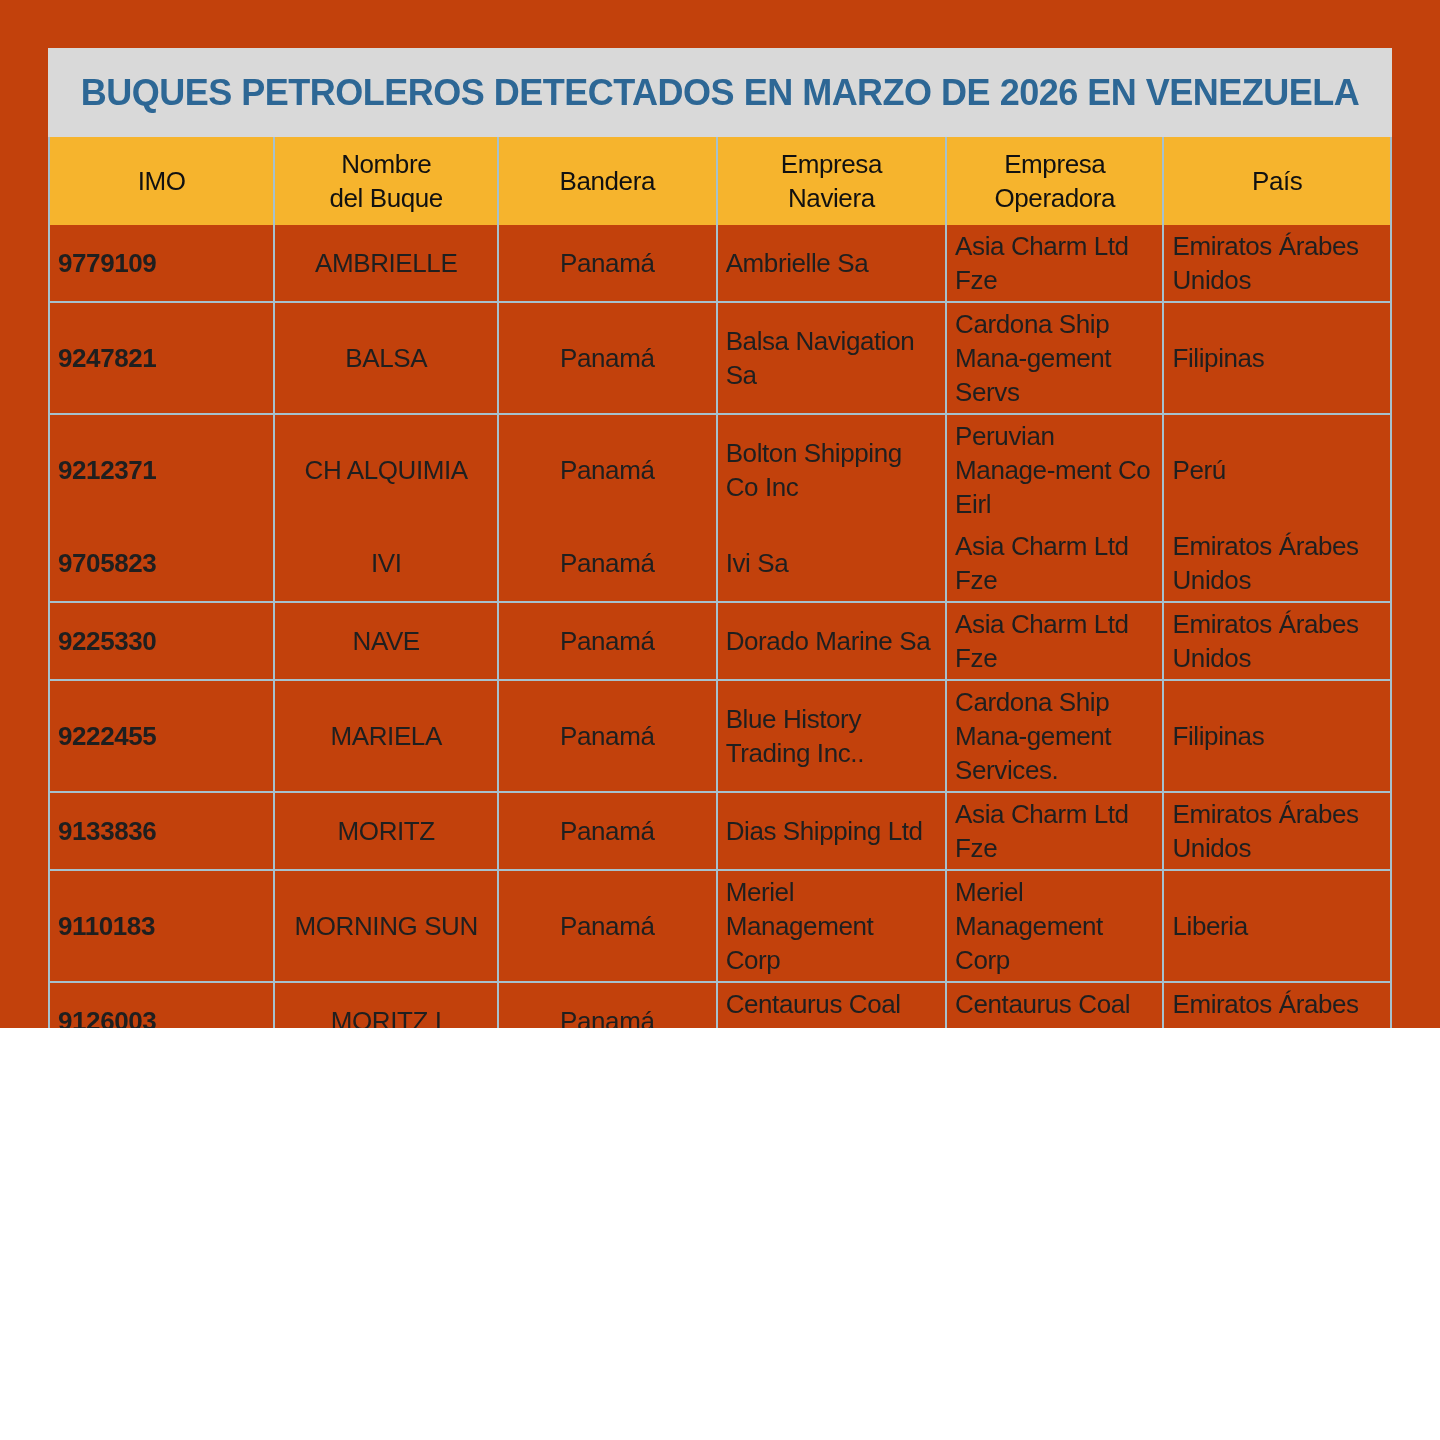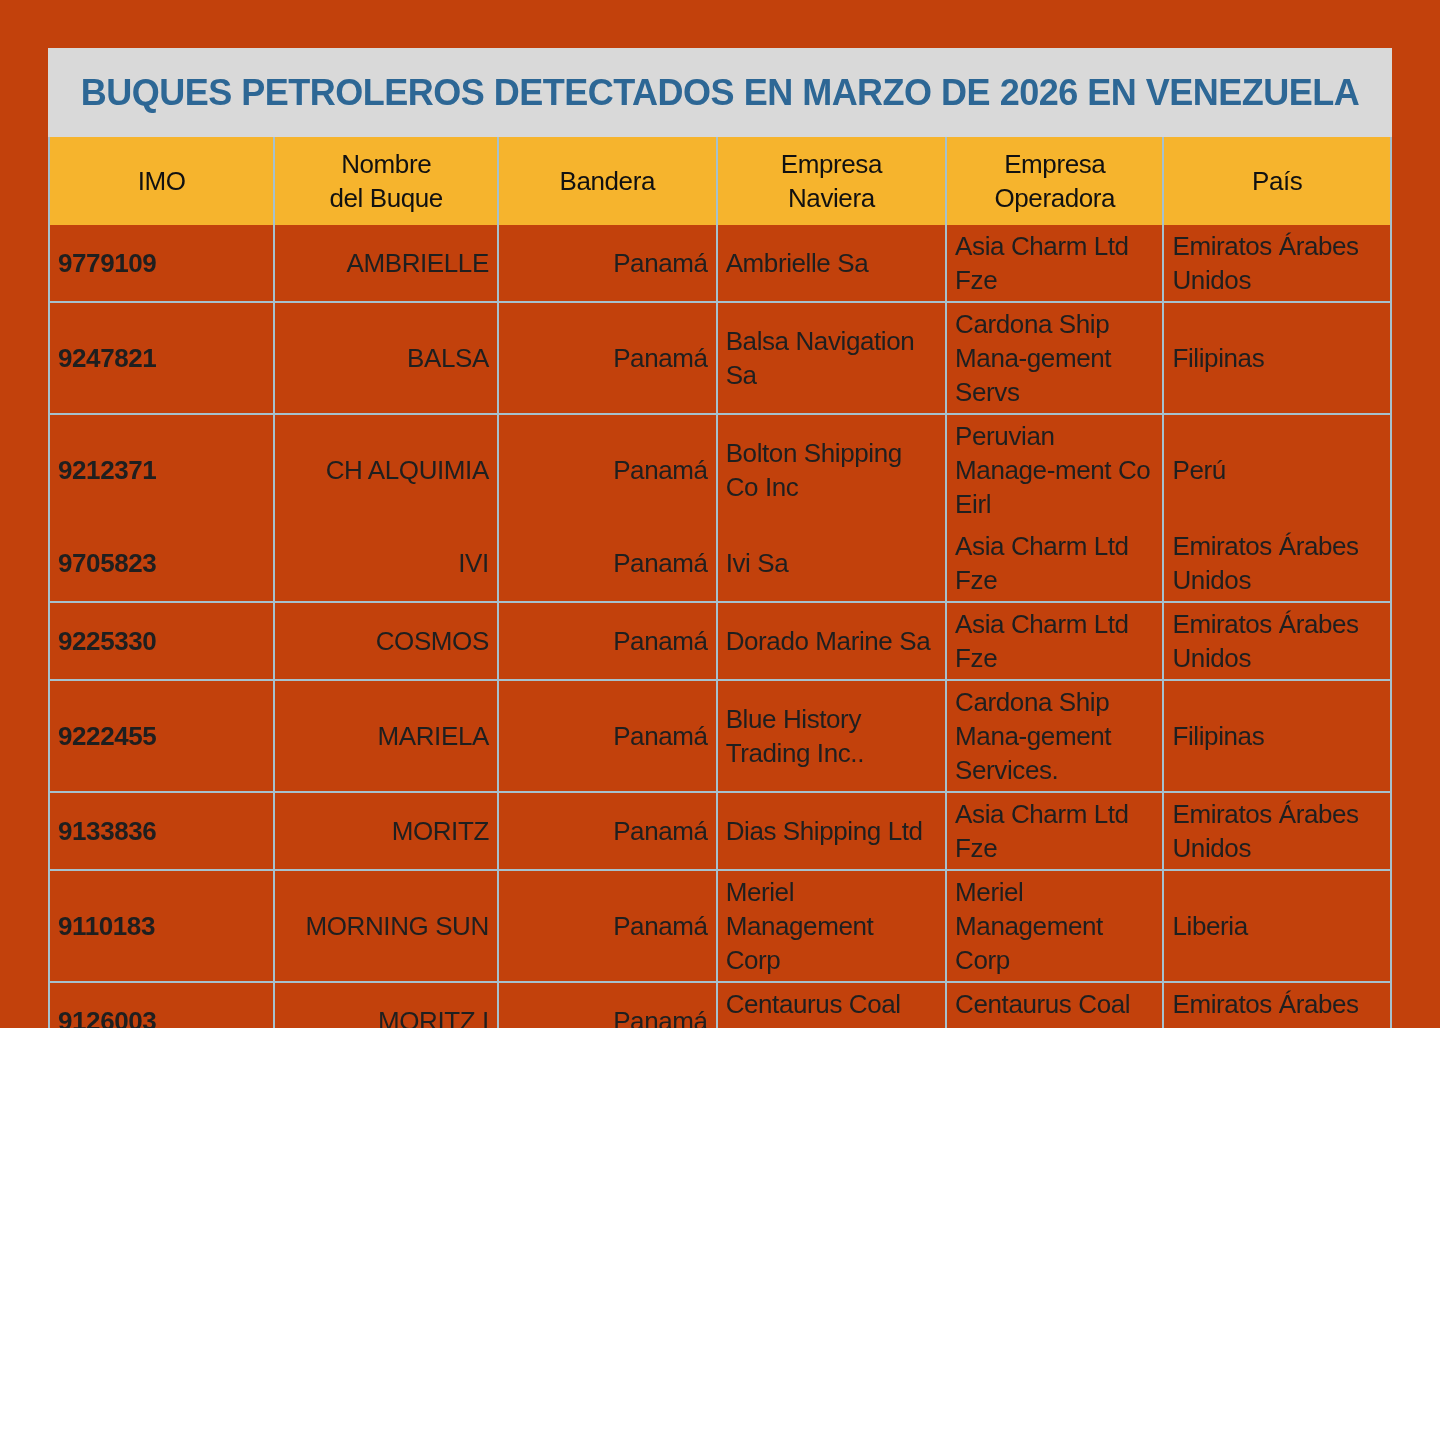--- a/index.html
+++ b/index.html
@@ -74,21 +74,21 @@
   tbody tr.first-row td,
   tbody tr.no-top-border td{
     border-top:none;
   }
   td.c-imo{
     text-align:left;
     font-weight:700;
   }
   td.c-nombre,
   td.c-bandera{
-    text-align:right;
+    text-align:center;
     margin-left:12px;
   }
   td.c-naviera,
   td.c-operadora,
   td.c-pais{
     text-align:left;
   }
 </style>
 </head>
 <body>
@@ -158,21 +158,21 @@
         <td class="c-nombre">IVI</td>
         <td class="c-bandera">Panamá</td>
         <td class="c-naviera">Ivi Sa</td>
         <td class="c-operadora">Asia Charm Ltd
 Fze</td>
         <td class="c-pais">Emiratos Árabes
 Unidos</td>
       </tr>
           <tr>
         <td class="c-imo">9225330</td>
-        <td class="c-nombre">COSMOS</td>
+        <td class="c-nombre">NAVE</td>
         <td class="c-bandera">Panamá</td>
         <td class="c-naviera">Dorado Marine Sa</td>
         <td class="c-operadora">Asia Charm Ltd
 Fze</td>
         <td class="c-pais">Emiratos Árabes
 Unidos</td>
       </tr>
           <tr>
         <td class="c-imo">9222455</td>
         <td class="c-nombre">MARIELA</td>

